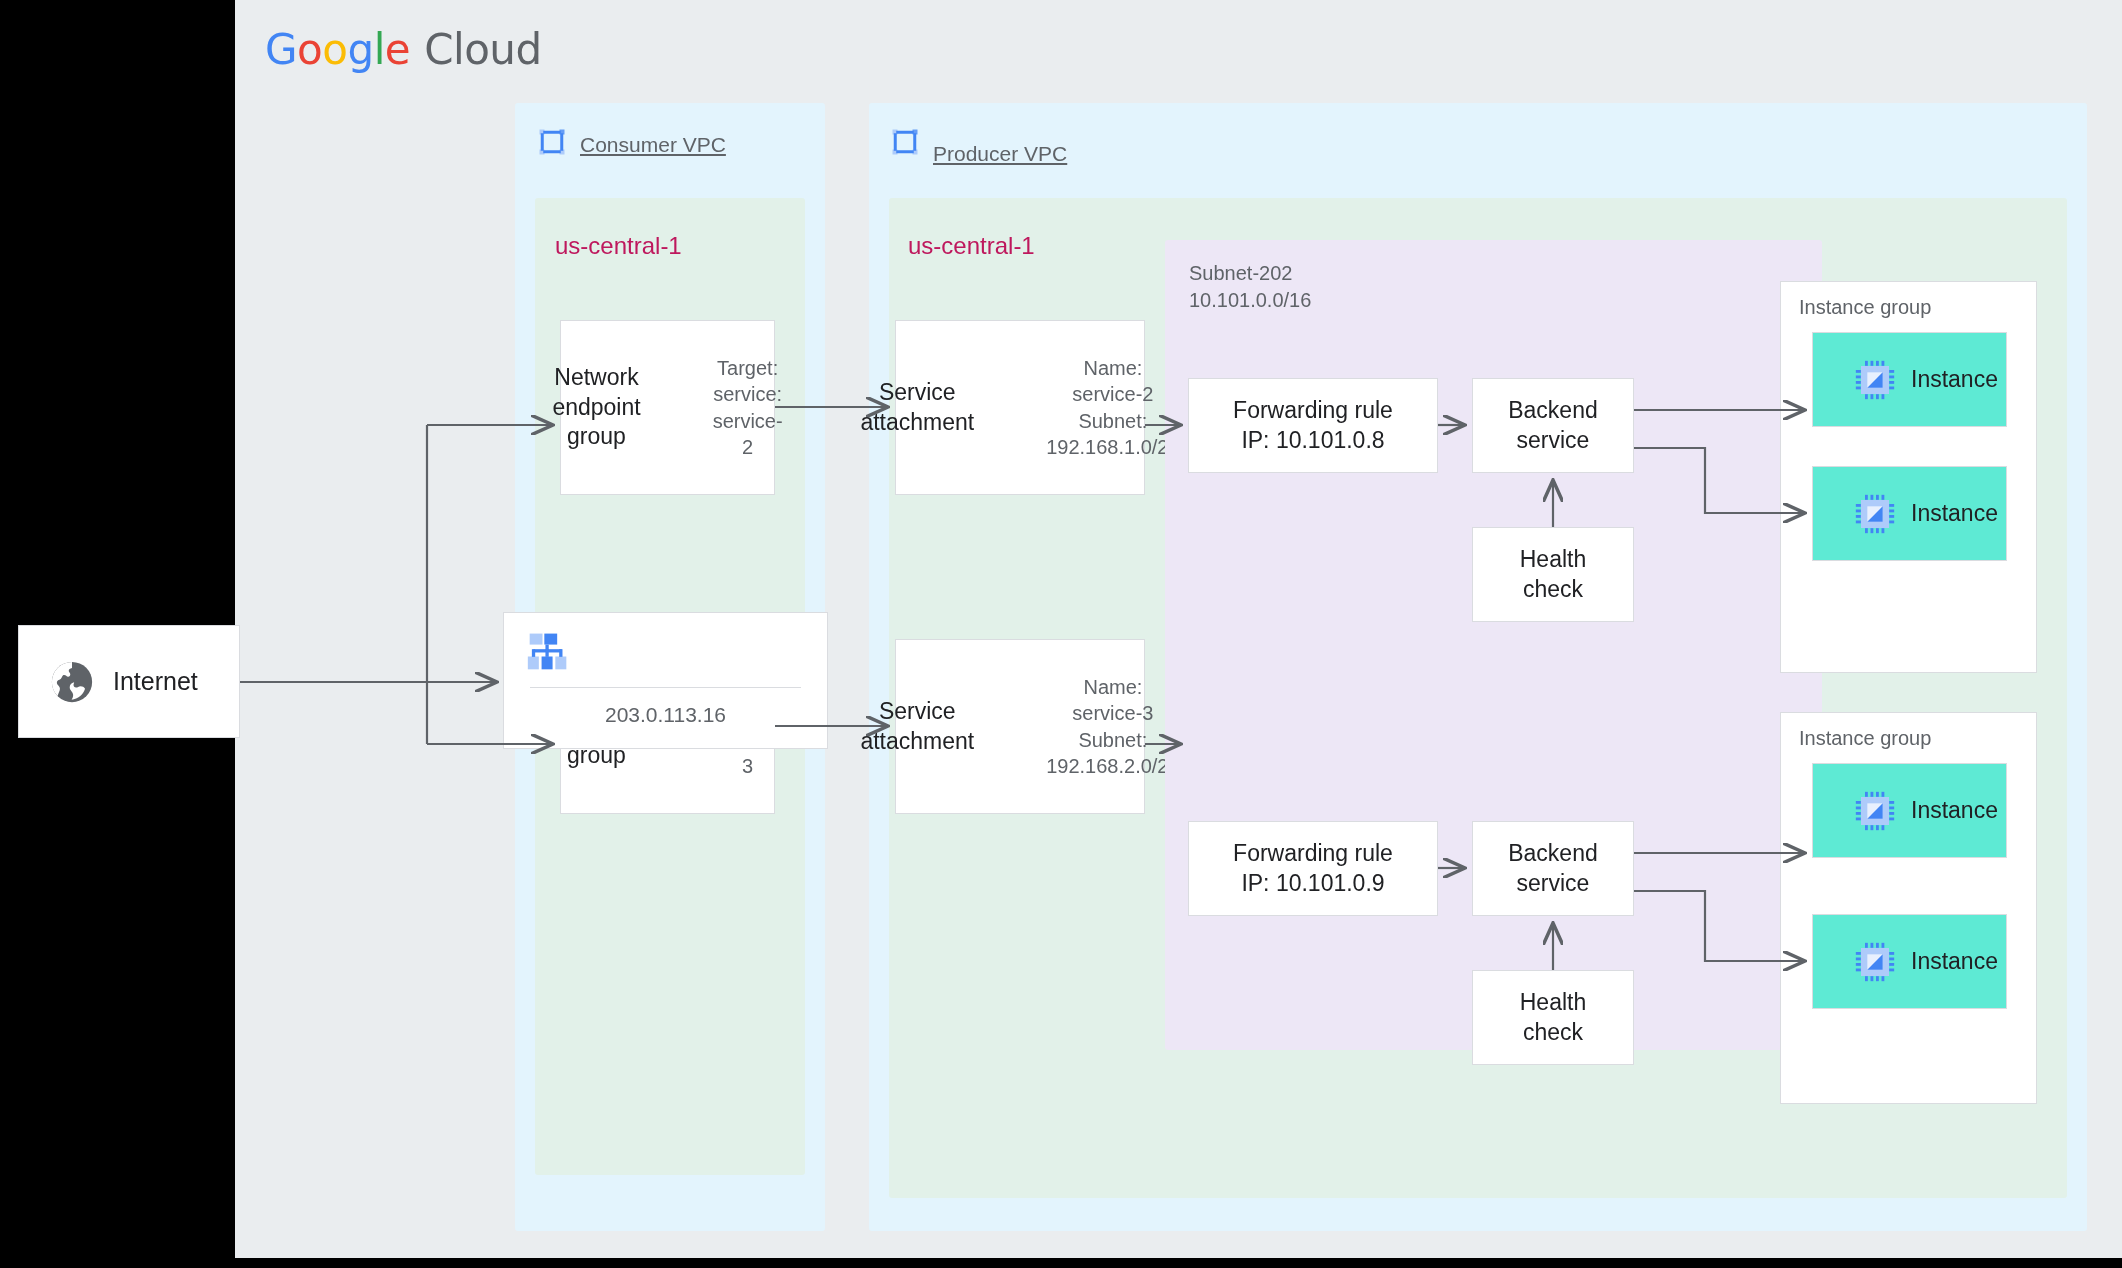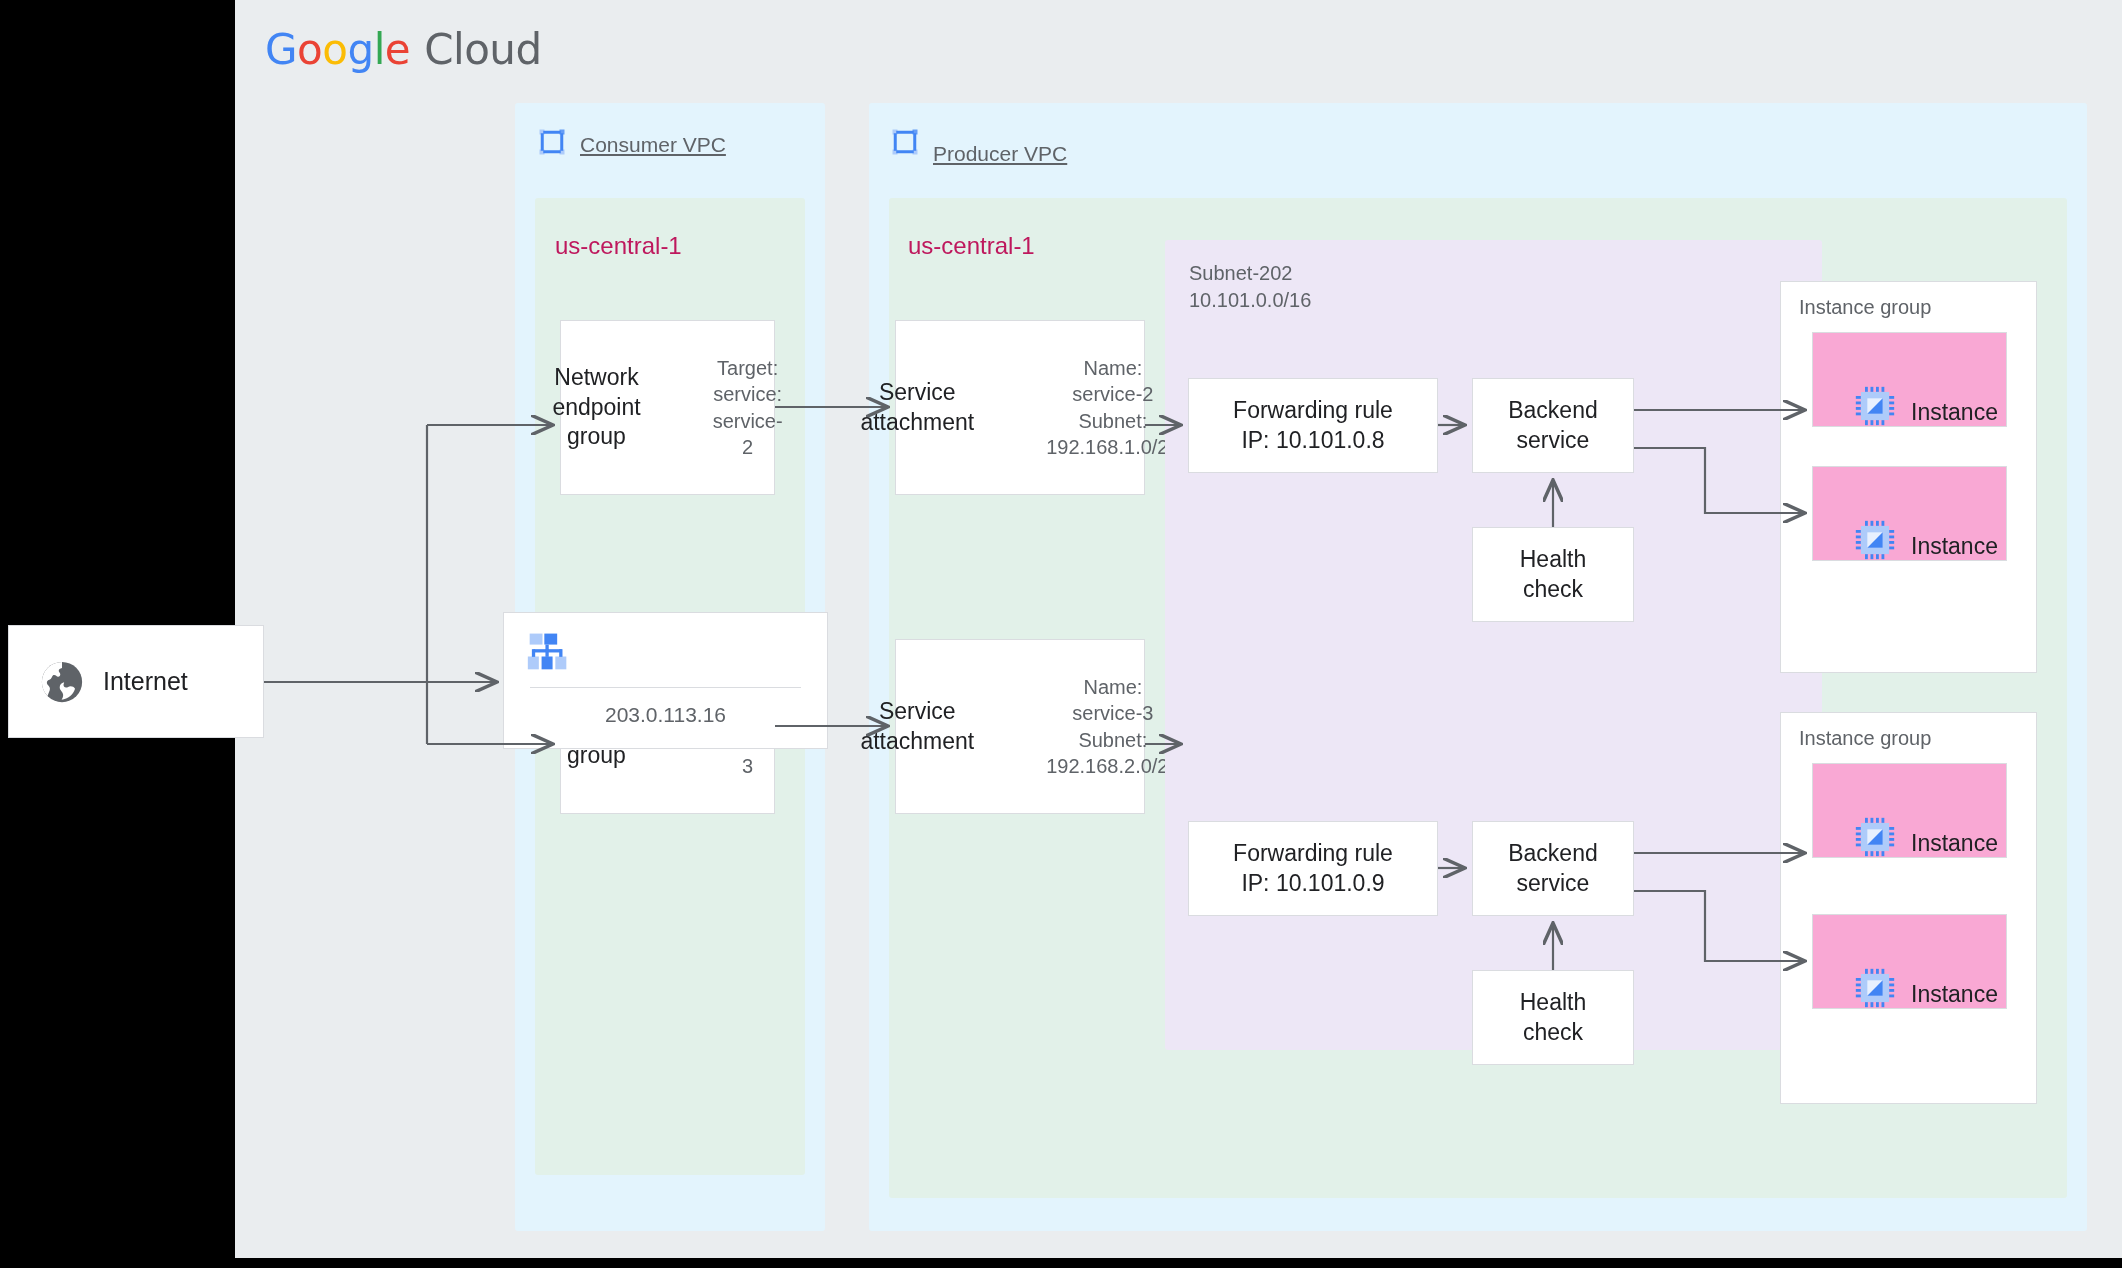--- a/index.html
+++ b/index.html
@@ -29,27 +29,27 @@
 
   
   .card{position:absolute;background:#fff;border:1px solid #dadce0;box-sizing:border-box;
         display:flex;flex-direction:row;align-items:center;justify-content:center;gap:36px;}
   .card .title{font-size:23px;color:#202124;text-align:center;line-height:1.28;}
   .card .divider{width:78%;height:1px;background:#dadce0;margin:14px 0 12px;}
   .card .sub{font-size:20px;color:#5f6368;text-align:center;line-height:1.32;white-space:pre-line;}
 
   .igroup{position:absolute;background:#fff;border:1px solid #dadce0;box-sizing:border-box;}
   .igroup-lbl{position:absolute;left:18px;top:14px;font-size:20px;color:#5f6368;}
-  .inst{position:absolute;background:#f9a8d4;border:1px solid #dadce0;box-sizing:border-box;
-        display:flex;align-items:flex-end;}
+  .inst{position:absolute;background:#5eead4;border:1px solid #dadce0;box-sizing:border-box;
+        display:flex;align-items:center;}
   .inst .ilabel{font-size:23px;color:#202124;margin-left:16px;}
   .inst-icon{width:40px;height:40px;margin-left:42px;flex:0 0 auto;}
 
   
-  #internet{position:absolute;left:8px;top:625px;width:256px;height:113px;background:#fff;
+  #internet{position:absolute;left:18px;top:625px;width:222px;height:113px;background:#fff;
             border:1px solid #dadce0;box-sizing:border-box;display:flex;align-items:center;}
   #internet .ilabel{font-size:25px;color:#202124;margin-left:18px;}
   .globe{width:46px;height:46px;margin-left:30px;flex:0 0 auto;}
 
   
   #lb{position:absolute;left:268px;top:612px;width:325px;height:137px;background:#fff;
       border:1px solid #dadce0;box-sizing:border-box;}
   #lb .lbrow{display:flex;align-items:center;padding:16px 0 0 22px;}
   #lb .lbtext{font-size:25px;color:#202124;line-height:1.25;margin-left:18px;}
   #lb .divider{width:84%;height:1px;background:#dadce0;margin:14px auto 0;}

